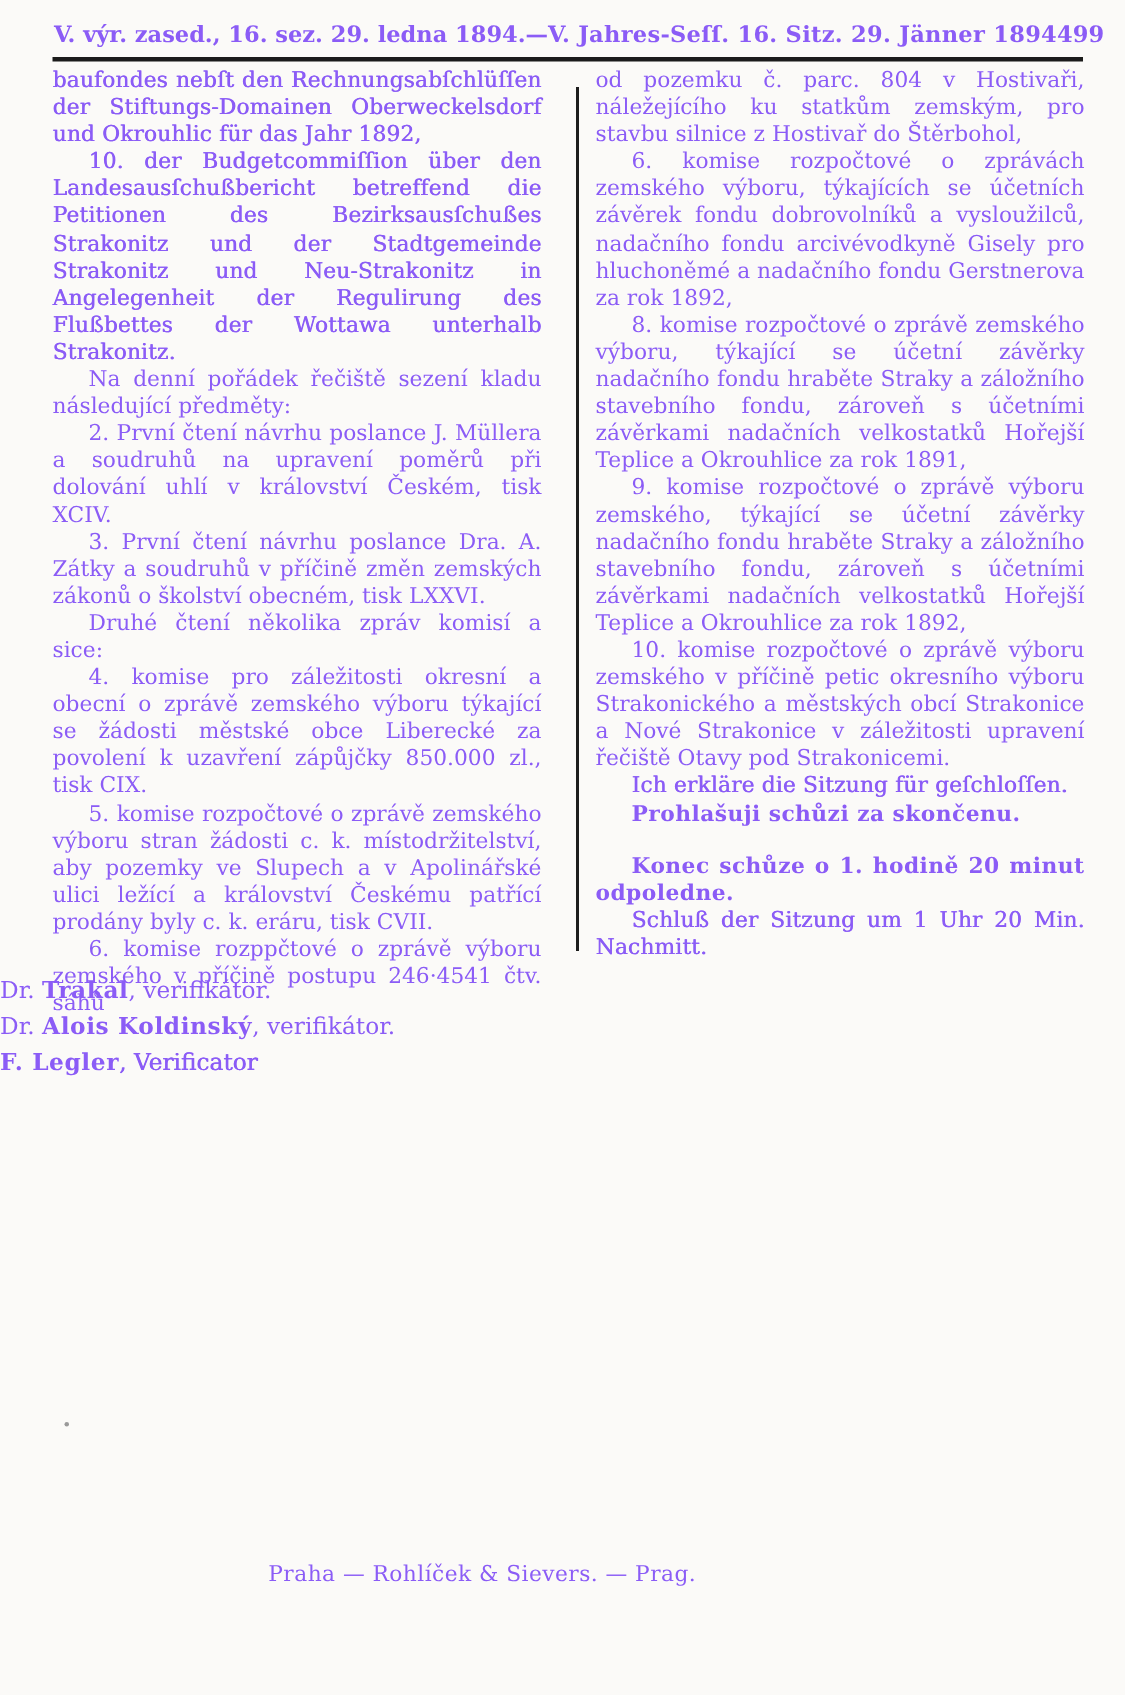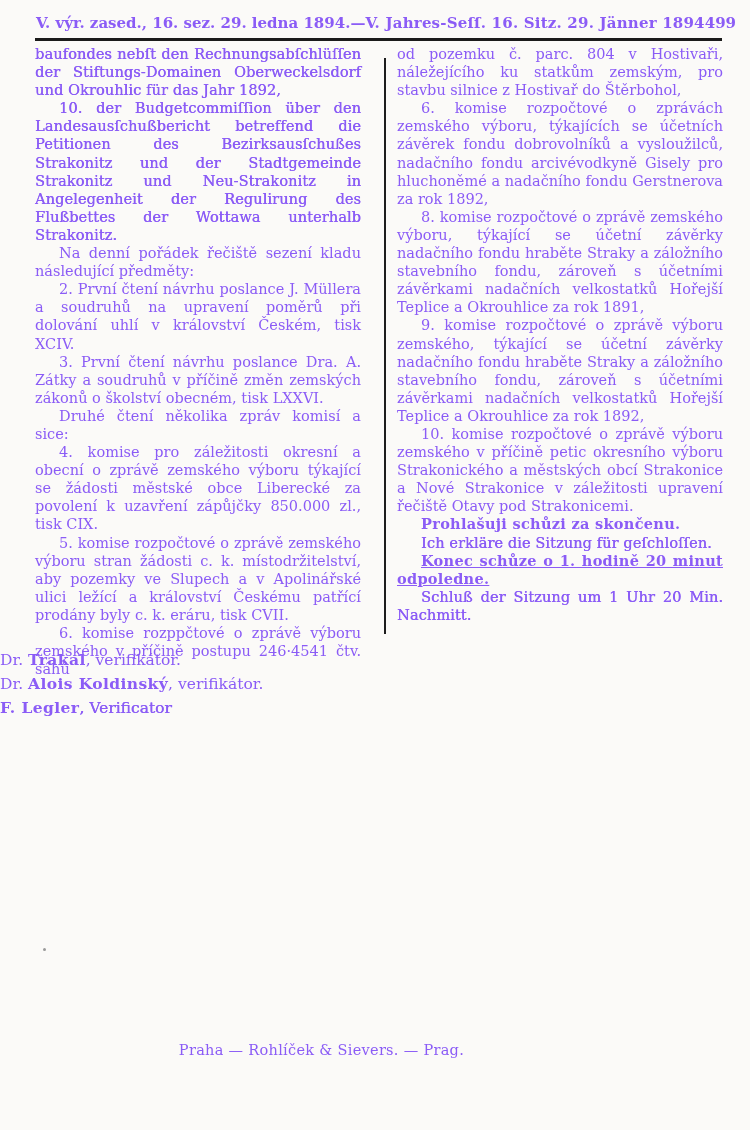--- a/index.html
+++ b/index.html
@@ -50,21 +50,21 @@
   .col-divider{
     position:absolute;
     top:58px;left:384px;
     width:2px;height:576px;
     background:#1d1d1d;
   }
   .para{margin:0;}
   .para.indent{text-indent:24px;}
   .para.bold{font-weight:bold;letter-spacing:.3px;}
   .para.fraktur{text-shadow:.35px 0 0 currentColor;letter-spacing:.1px;}
-  .para.gap-above{text-decoration:underline;}
+  .para.gap-above{margin-top:17px;}
   
   .signatures{
     position:absolute;
     top:648px;left:0;
     width:720px;
     text-align:left;
     font-size:15.5px;
     line-height:23px;
   }
   .sig-name{font-weight:bold;letter-spacing:.4px;}
@@ -111,22 +111,22 @@
         <p class="para indent">4. komise pro záležitosti okresní a obecní o zprávě zemského výboru týkající se žádosti městské obce Liberecké za povolení k uzavření zápůjčky 850.000 zl., tisk CIX.</p>
         <p class="para indent">5. komise rozpočtové o zprávě zemského výboru stran žádosti c. k. místodržitelství, aby pozemky ve Slupech a v Apolinářské ulici ležící a království Českému patřící prodány byly c. k. eráru, tisk CVII.</p>
         <p class="para indent">6. komise rozppčtové o zprávě výboru zemského v příčině postupu 246·4541 čtv. sáhů</p>
       </div>
     <div class="col" id="col-right">
         <p class="para">od pozemku č. parc. 804 v Hostivaři, náležejícího ku statkům zemským, pro stavbu silnice z Hostivař do Štěrbohol,</p>
         <p class="para indent">6. komise rozpočtové o zprávách zemského výboru, týkajících se účetních závěrek fondu dobrovolníků a vysloužilců, nadačního fondu arcivévodkyně Gisely pro hluchoněmé a nadačního fondu Gerstnerova za rok 1892,</p>
         <p class="para indent">8. komise rozpočtové o zprávě zemského výboru, týkající se účetní závěrky nadačního fondu hraběte Straky a záložního stavebního fondu, zároveň s účetními závěrkami nadačních velkostatků Hořejší Teplice a Okrouhlice za rok 1891,</p>
         <p class="para indent">9. komise rozpočtové o zprávě výboru zemského, týkající se účetní závěrky nadačního fondu hraběte Straky a záložního stavebního fondu, zároveň s účetními závěrkami nadačních velkostatků Hořejší Teplice a Okrouhlice za rok 1892,</p>
         <p class="para indent">10. komise rozpočtové o zprávě výboru zemského v příčině petic okresního výboru Strakonického a městských obcí Strakonice a Nové Strakonice v záležitosti upravení řečiště Otavy pod Strakonicemi.</p>
+        <p class="para indent fraktur">Ich erkläre die Sitzung für geſchloſſen.</p>
         <p class="para indent bold">Prohlašuji schůzi za skončenu.</p>
-        <p class="para indent fraktur">Ich erkläre die Sitzung für geſchloſſen.</p>
         <p class="para indent bold gap-above">Konec schůze o 1. hodině 20 minut odpoledne.</p>
         <p class="para indent fraktur">Schluß der Sitzung um 1 Uhr 20 Min. Nachmitt.</p>
       </div>
   </div>
   <div class="col-divider"></div>
 
   <div class="signatures" id="signatures">
       <div><span>Dr. </span><span class="sig-name">Trakal</span><span class="sig-role">, verifikátor.</span></div>
       <div><span>Dr. </span><span class="sig-name">Alois Koldinský</span><span class="sig-role">, verifikátor.</span></div>
       <div><span></span><span class="sig-name">F. Legler</span><span class="sig-role fraktur">, Verificator</span></div>

